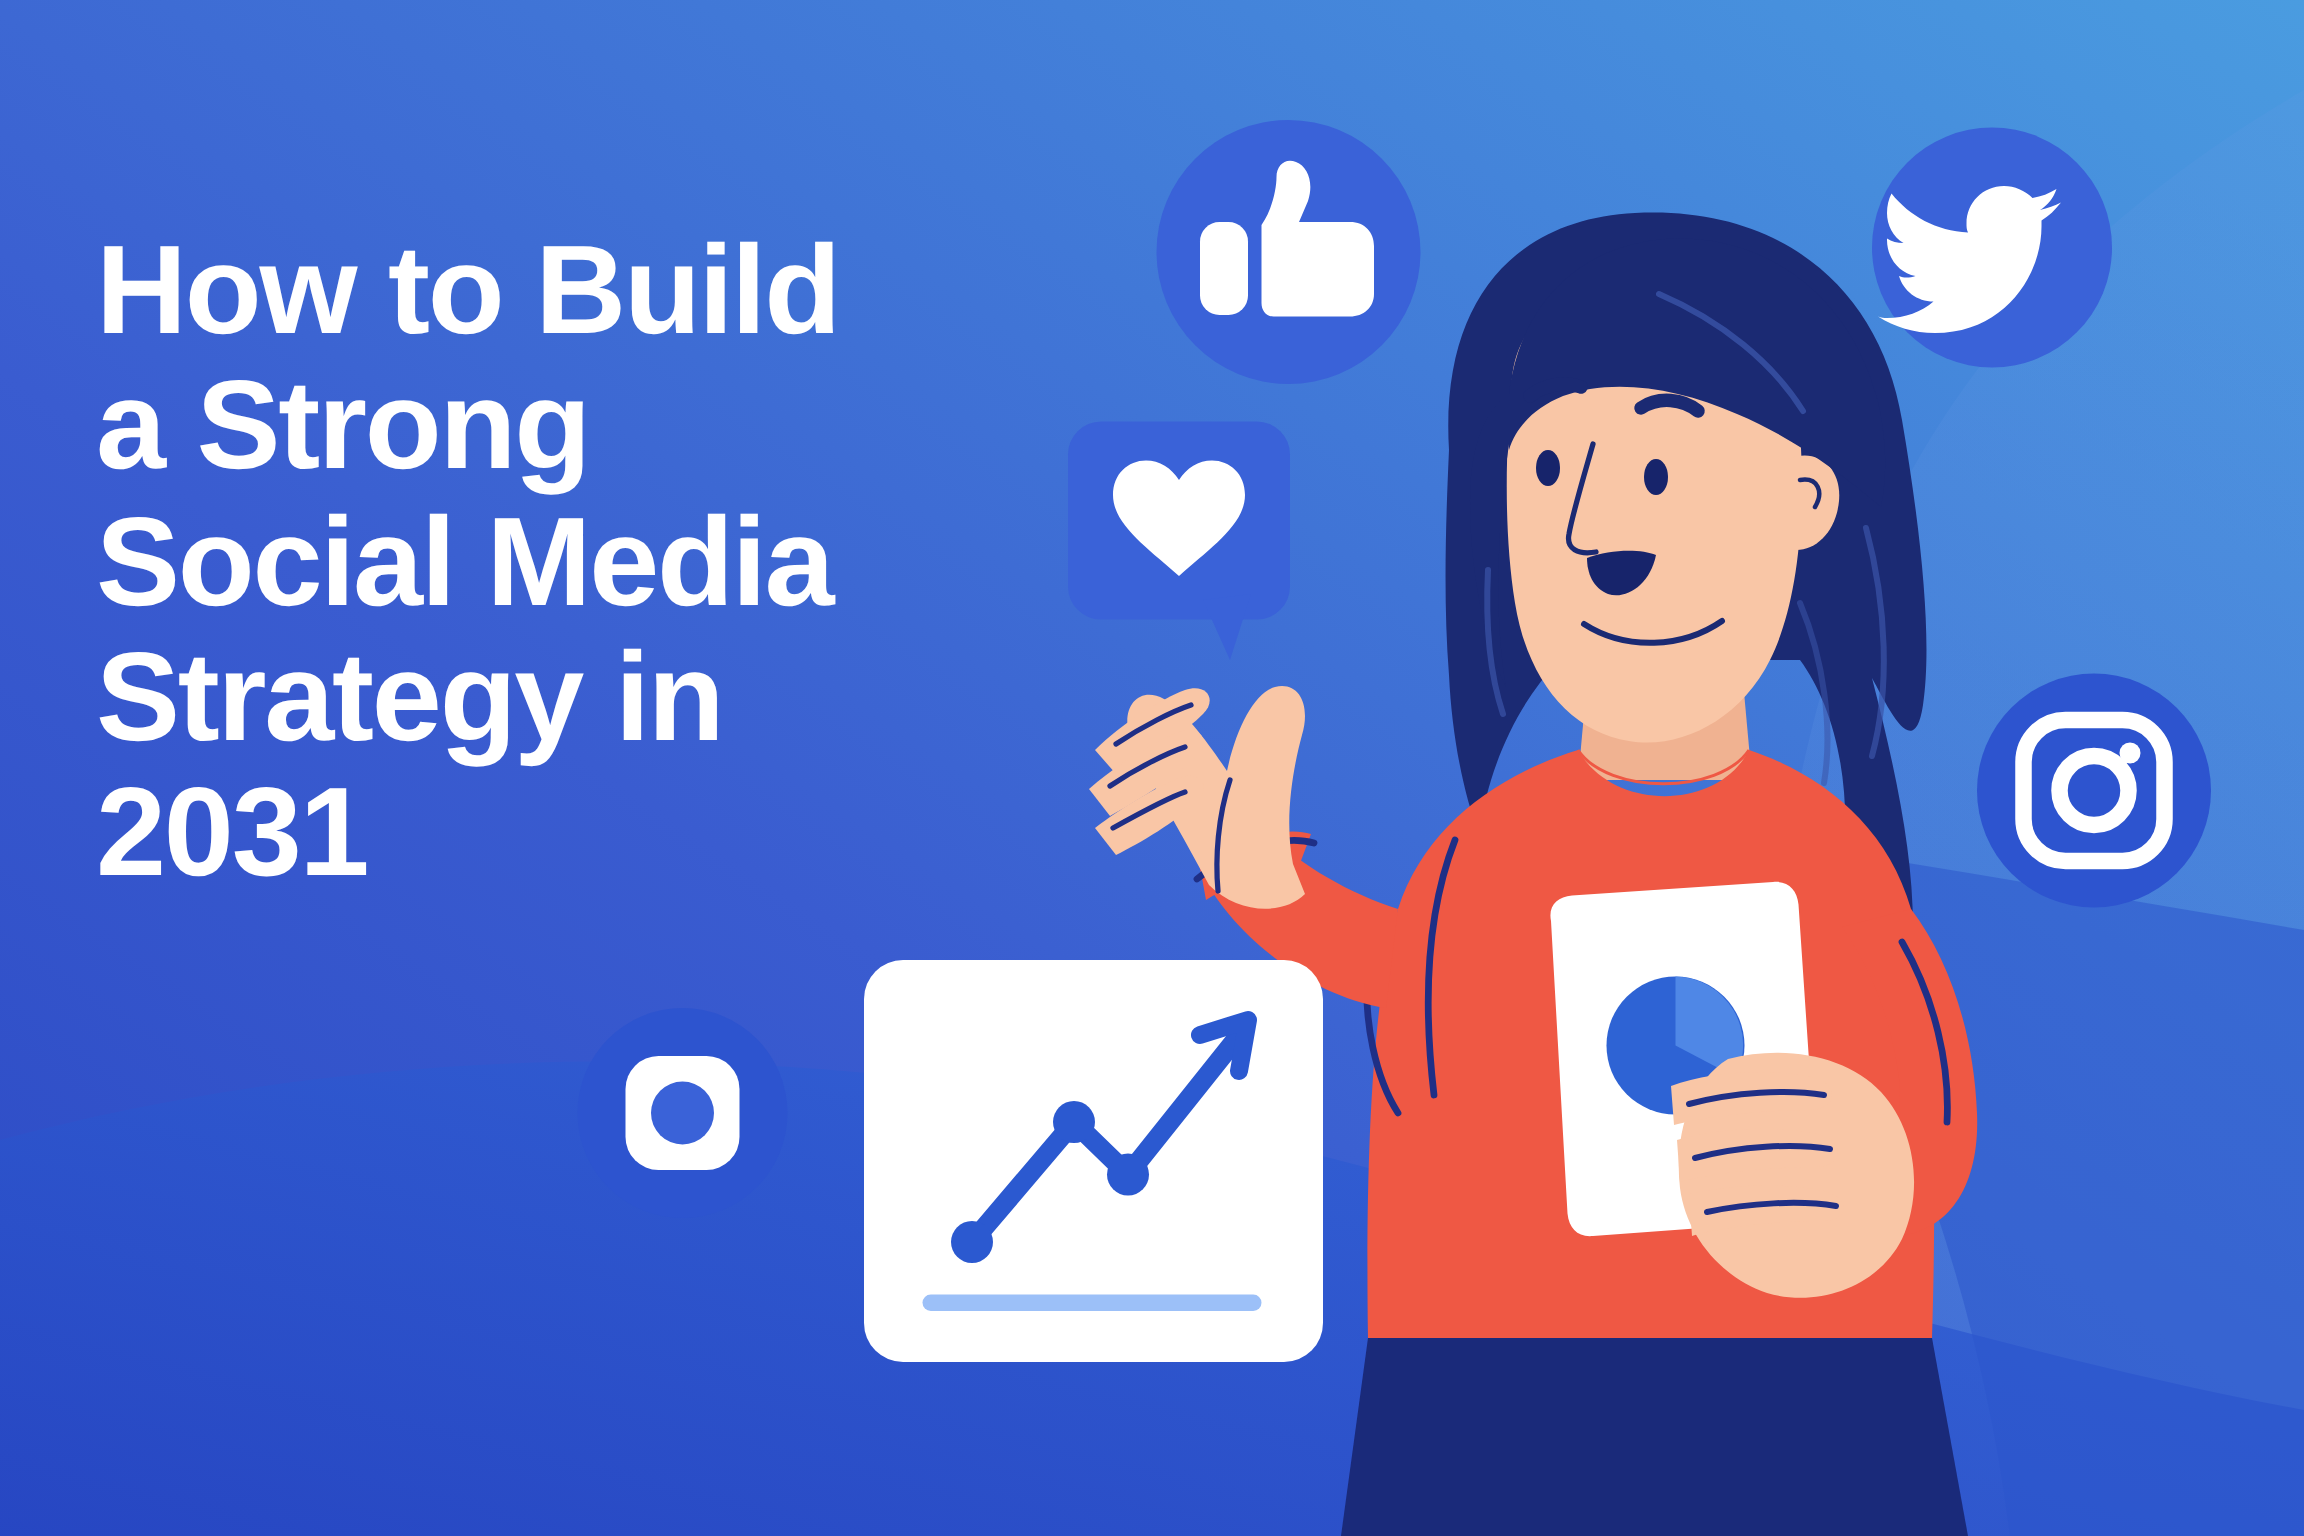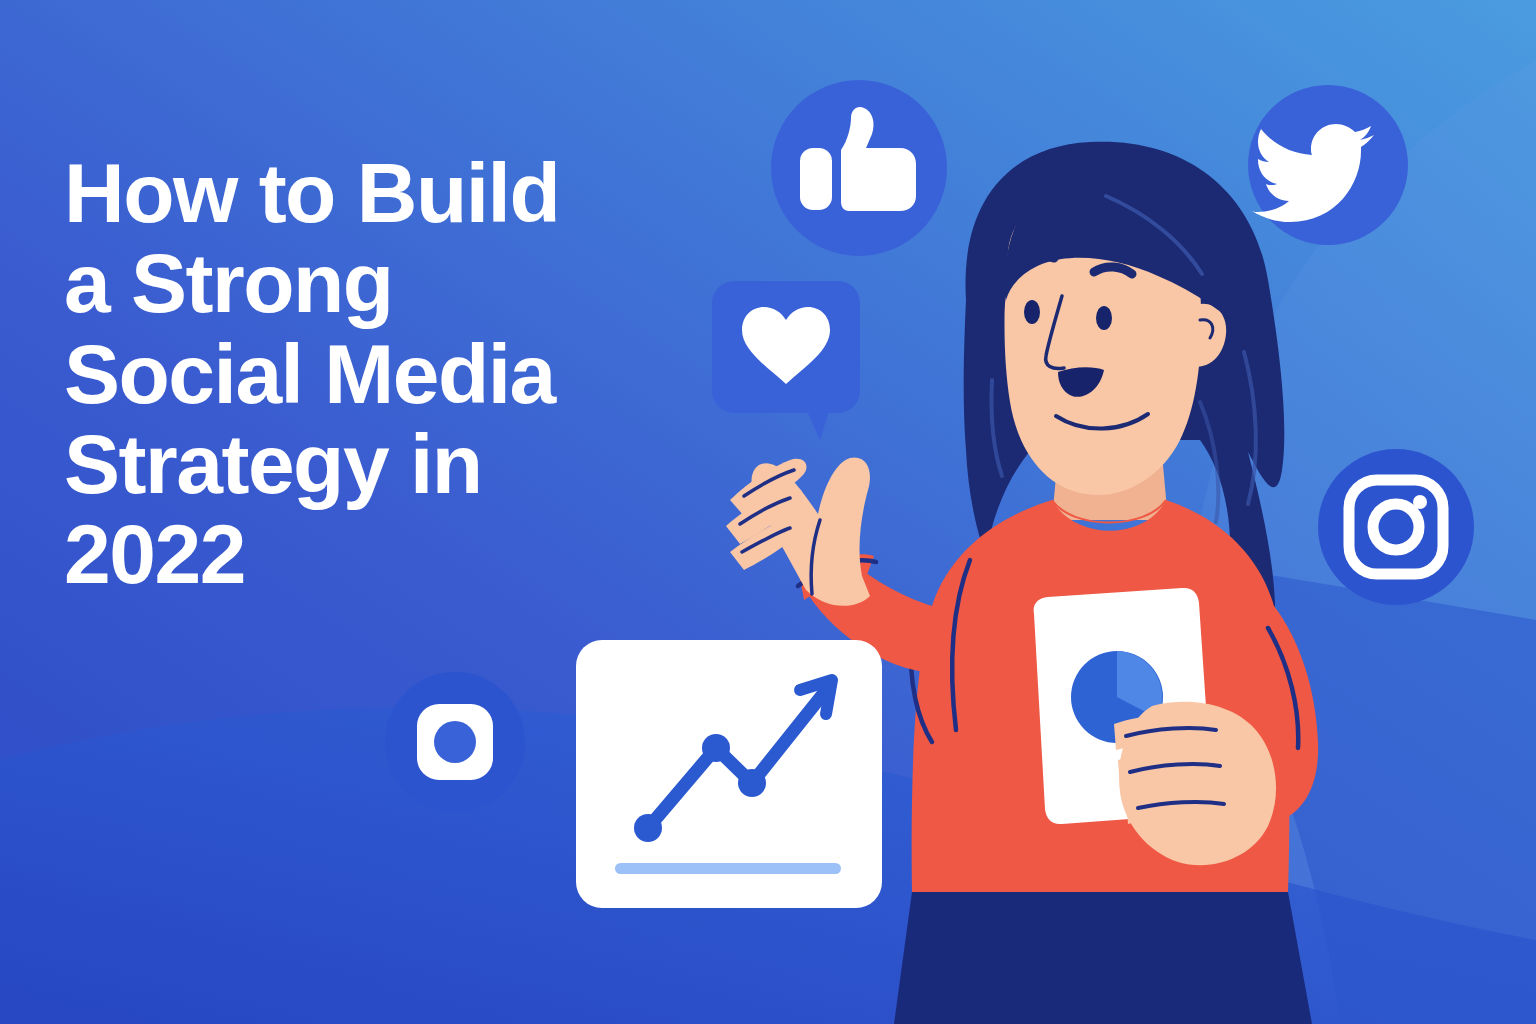--- a/index.html
+++ b/index.html
@@ -60,21 +60,21 @@
 
     <path d="M0,760 C260,690 560,690 840,760 C1080,820 1320,900 1536,940 L1536,1024 L0,1024 Z" fill="url(#curveDark)" opacity="0.85"></path>
 
     <path d="M1180,560 C1260,700 1320,860 1340,1024 L1536,1024 L1536,620 C1420,600 1300,580 1180,560 Z" fill="#2c55cc" opacity="0.55"></path>
   </svg>
 
   <h1 id="headline">How to Build
 a Strong
 Social Media
 Strategy in
-2022</h1>
+2031</h1>
 
   <svg id="art-svg" viewBox="0 0 1536 1024">
     <defs>
       <clipPath id="tabletClip">
         <path d="M1030,612 L1190,602 L1208,806 L1052,818 Z"></path>
       </clipPath>
     </defs>
 
     <g>
 

